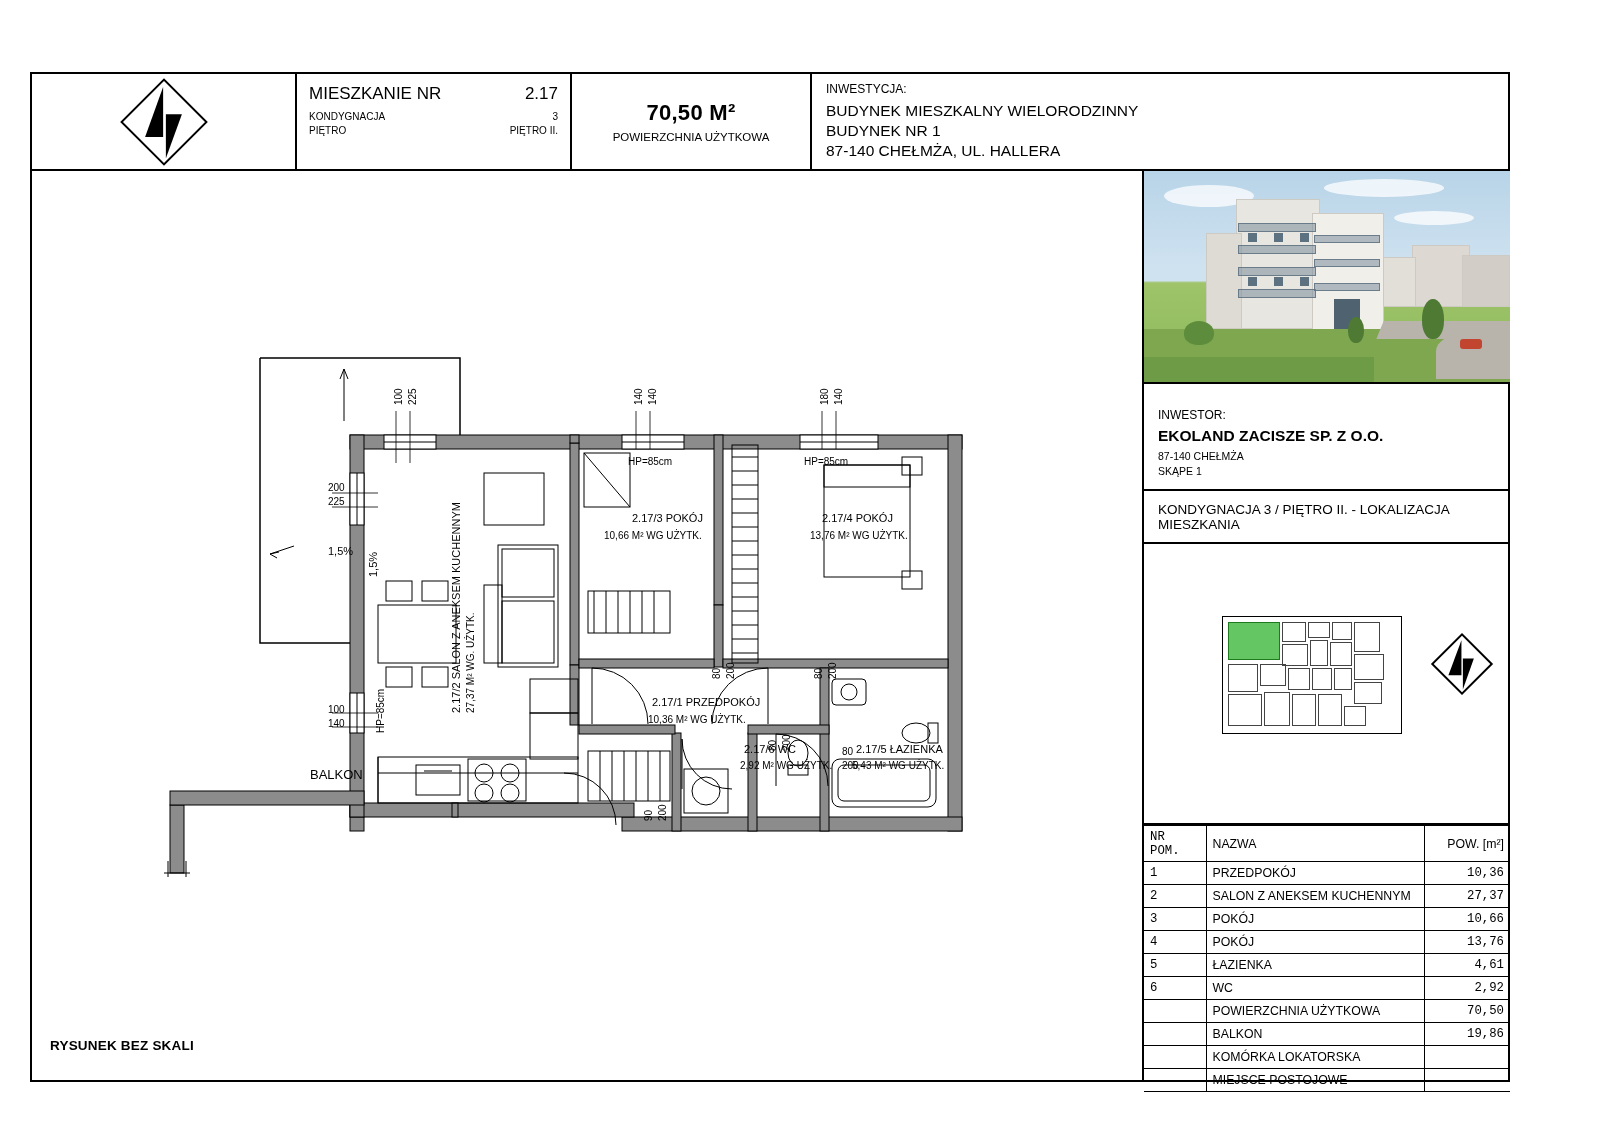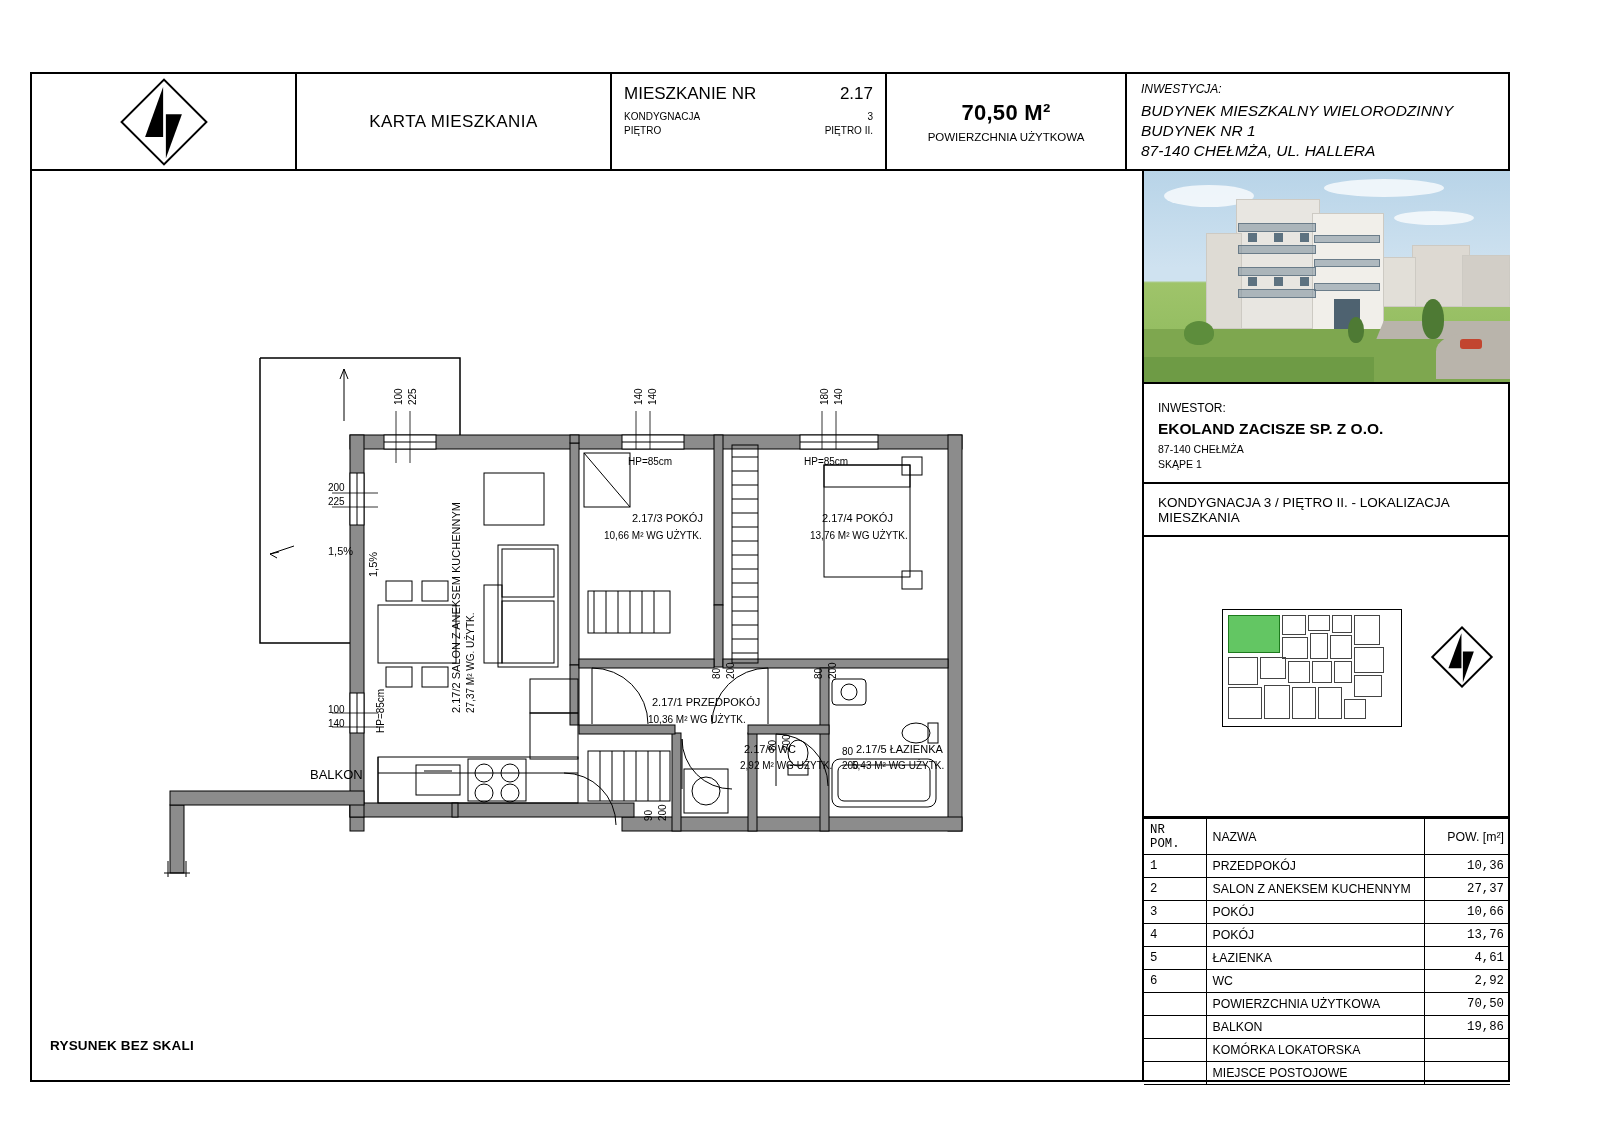--- a/index.html
+++ b/index.html
@@ -84,21 +84,20 @@
     width: 240px;
     border-right: 2px solid #000;
     display: flex; flex-direction: column;
     align-items: center; justify-content: center;
   }
   .tb-area .big { font-size: 22px; font-weight: bold; letter-spacing: .3px; }
   .tb-area .small { font-size: 11.5px; margin-top: 5px; }
   .tb-inv {
     flex: 1;
     padding: 8px 9px 0 14px;
-    font-style: italic;
   }
   .tb-inv .lbl { font-size: 12px; margin-bottom: 5px; }
   .tb-inv .ln { font-size: 15.5px; line-height: 1.28; }
 
   
   .rightcol {
     position: absolute;
     left: 1142px; top: 171px;
     width: 368px; height: 911px;
     border-left: 2px solid #000;
@@ -133,21 +132,21 @@
     border-radius: 50% 50% 45% 45%;
   }
   .car {
     position: absolute; background: #c2452f; border-radius: 3px;
   }
   .grass-dark {
     position: absolute; background: #73a44d;
   }
 
   .inwestor {
-    padding: 17px 0 10px 14px;
+    padding: 24px 0 10px 14px;
     border-bottom: 2px solid #000;
   }
   .inwestor .lbl { font-size: 12px; margin-bottom: 5px; }
   .inwestor .nm { font-size: 15.5px; margin-bottom: 4px; font-weight: bold; }
   .inwestor .ad { font-size: 10.5px; line-height: 1.45; }
 
   .lokal-head {
     padding: 11px 0 10px 14px;
     border-bottom: 2px solid #000;
     font-size: 13.5px;
@@ -243,21 +242,20 @@
 
   <div class="titlebar">
 
     <div class="tb-logo">
       <div class="logo-box">
         <span class="tri1"></span>
           <span class="tri2"></span>
       </div>
     </div>
 
-    <div class="tb-karta">KARTA MIESZKANIA</div>
 
     <div class="tb-mieszkanie">
       <div class="row-main">
         <span>MIESZKANIE NR</span>
         <span>2.17</span>
       </div>
       <div class="row-sub">
         <span>KONDYGNACJA</span>
         <span>3</span>
       </div>

